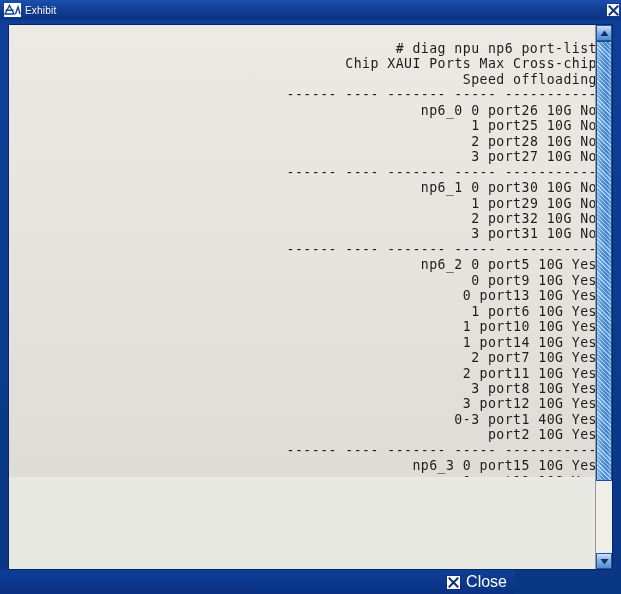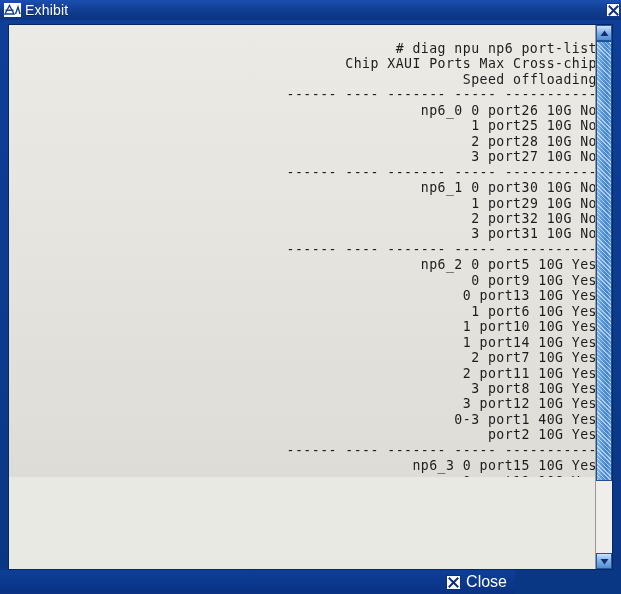--- a/index.html
+++ b/index.html
@@ -37,21 +37,21 @@
   .title-icon {
     width: 17px;
     height: 14px;
     margin-left: 4px;
     margin-right: 4px;
     flex: none;
     display: block;
   }
   .title-text {
     color: #ffffff;
-    font-size: 14px;
+    font-size: 10px;
     font-family: "Liberation Sans", sans-serif;
     letter-spacing: 0.2px;
     white-space: nowrap;
     text-shadow: 0 1px 0 rgba(0,0,0,0.35);
   }
   .watermark {
     position: absolute;
     right: 17px;
     top: 1px;
     color: #cfe0ff;

